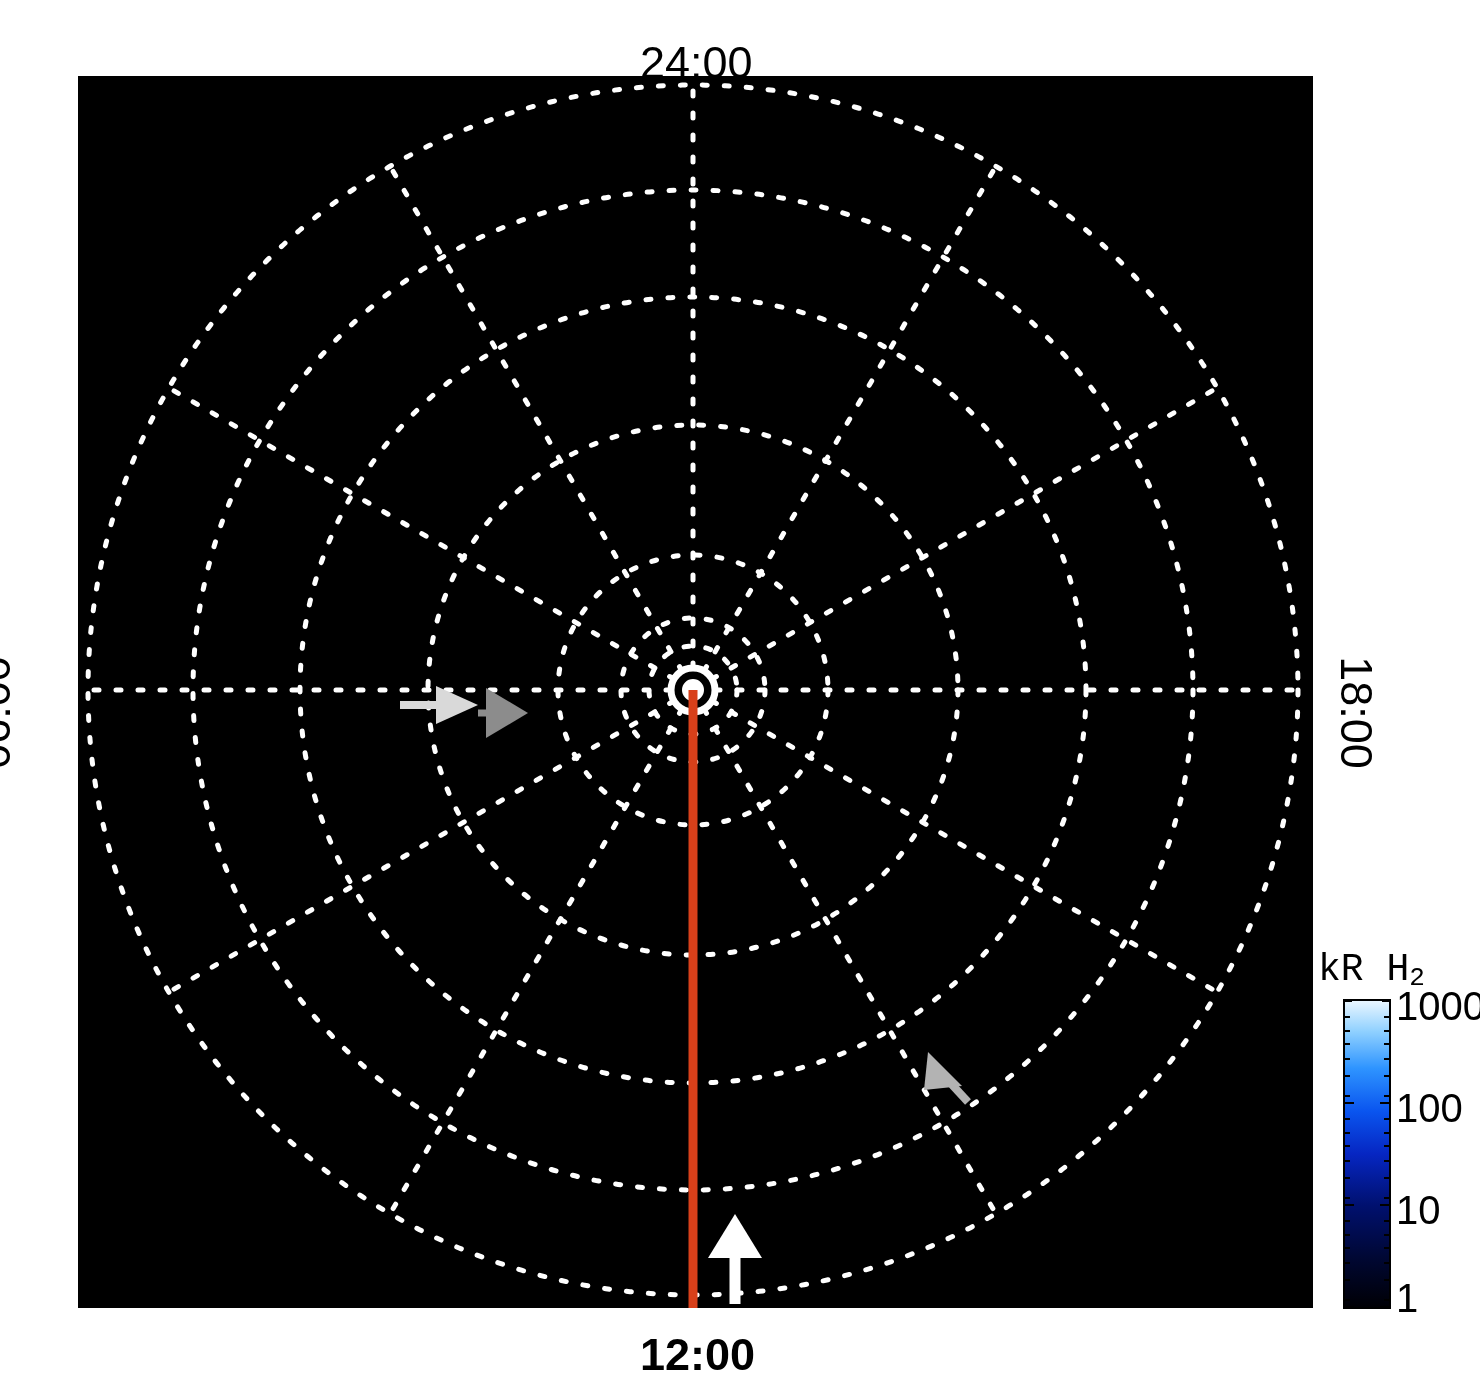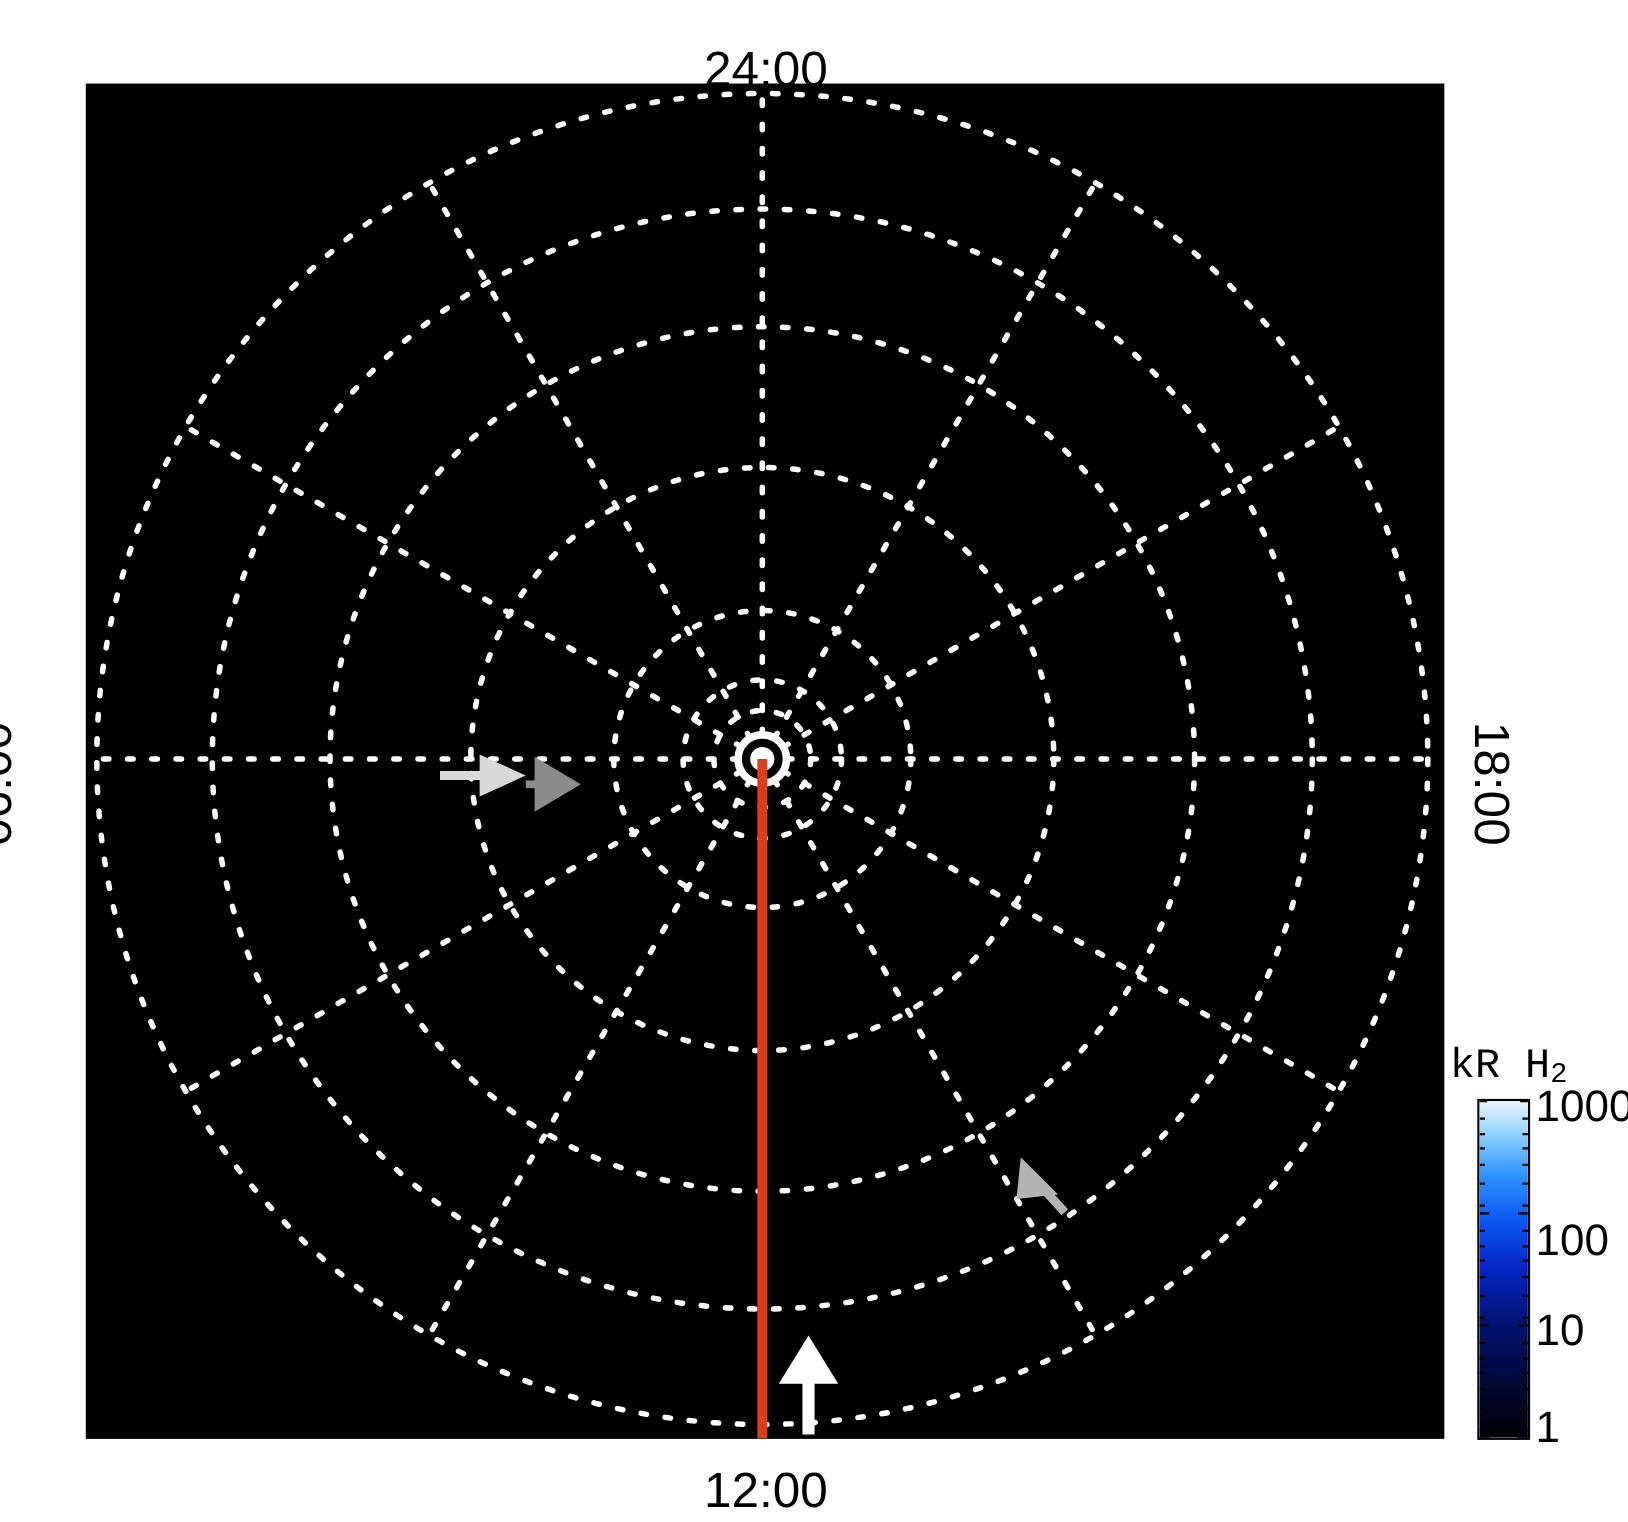--- a/index.html
+++ b/index.html
@@ -2,21 +2,21 @@
 <html><head>
 <meta charset="utf-8">
 <style>
   html,body{margin:0;padding:0;background:#ffffff;}
   body{width:1480px;height:1384px;position:relative;overflow:hidden;
        font-family:"Liberation Sans","DejaVu Sans",sans-serif;color:#000;}
 
   
   .lbl{position:absolute;font-size:45px;line-height:1;color:#000;white-space:nowrap;}
   #lbl-top{left:640px;top:12px;margin-top:28px;}
-  #lbl-bottom{left:640px;top:1332px;}
+  #lbl-bottom{left:640px;top:1332px;font-weight:bold;}
   #lbl-left{left:-62px;top:690px;transform:rotate(-90deg);transform-origin:center center;}
   #lbl-right{left:1300px;top:690px;transform:rotate(90deg);transform-origin:center center;}
 
   
   #plot{position:absolute;left:78px;top:76px;width:1235px;height:1232px;
         background:#000;overflow:hidden;}
   #plot svg{position:absolute;left:0;top:0;}
 
   
   #cbar-wrap{position:absolute;left:1343px;top:999px;width:48px;height:310px;}
@@ -248,15 +248,15 @@
         <line x1="0" y1="299" x2="5" y2="299"></line>
           <line x1="44" y1="299" x2="39" y2="299"></line>
         <line x1="0" y1="306" x2="9" y2="306"></line>
           <line x1="44" y1="306" x2="35" y2="306"></line>
       </g>
     </svg>
   </div>
 </div>
 
 <div class="cb-tick-lbl" id="cb-t0" style="left:1396px;top:986px;">1000</div>
-<div class="cb-tick-lbl" id="cb-t1" style="left:1396px;top:1088px;margin-top:20px;">100</div>
+<div class="cb-tick-lbl" id="cb-t1" style="left:1396px;top:1088px;">100</div>
 <div class="cb-tick-lbl" id="cb-t2" style="left:1396px;top:1190px;">10</div>
 <div class="cb-tick-lbl" id="cb-t3" style="left:1396px;top:1278px;">1</div>
 
 </body></html>

